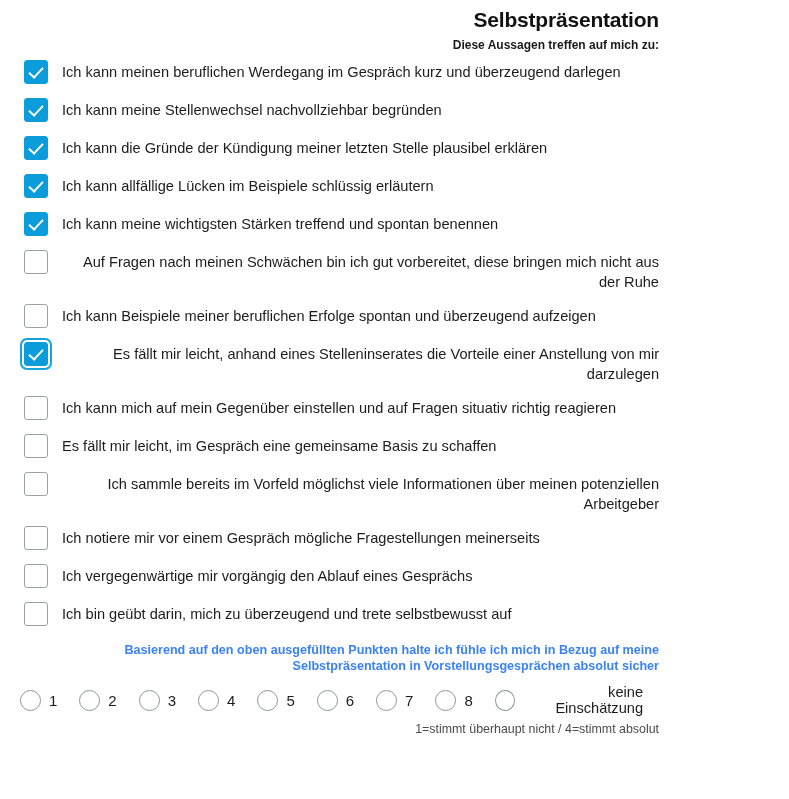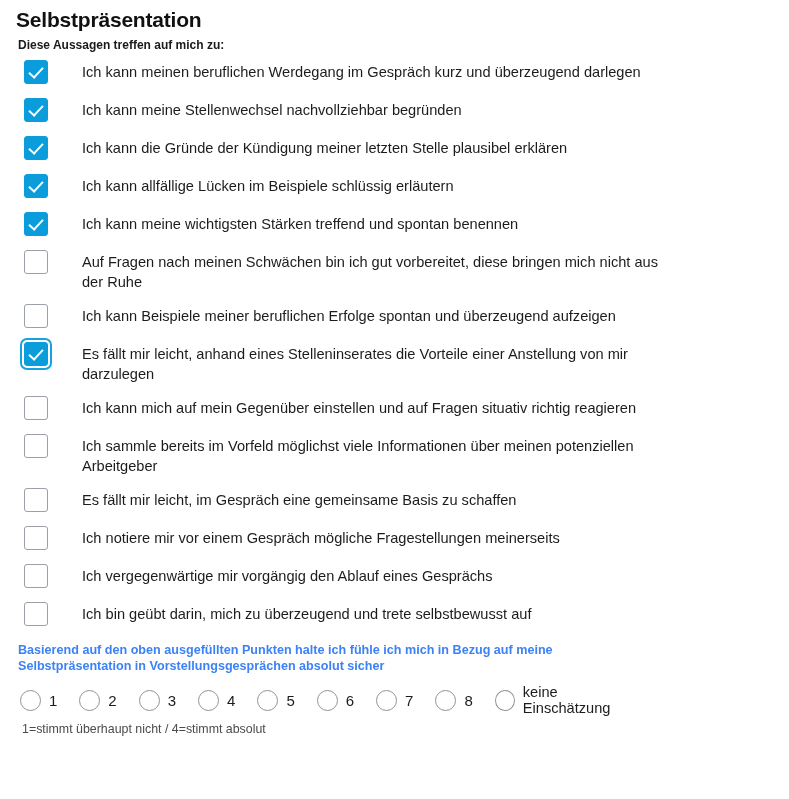--- a/index.html
+++ b/index.html
@@ -11,20 +11,21 @@
     width: 789px;
     height: 799px;
     font-family: "Liberation Sans", sans-serif;
     color: #1a1a1a;
     overflow: hidden;
   }
   .page {
     padding: 8px 16px 0 16px;
     box-sizing: border-box;
     width: 675px;
+    text-align: right;
   }
   .title {
     font-size: 21px;
     font-weight: bold;
     letter-spacing: -0.2px;
     margin: 0 0 6px 0;
     color: #111111;
   }
   .subtitle {
     font-size: 12px;
@@ -35,21 +36,20 @@
   .checklist {
     margin: 0;
     padding: 0;
     list-style: none;
   }
   .check-row {
     display: flex;
     align-items: flex-start;
     margin-bottom: 12px;
     min-height: 26px;
-    gap: 20px;
   }
   .checkbox {
     flex: 0 0 auto;
     width: 24px;
     height: 24px;
     border: 1.5px solid #9aa0a6;
     border-radius: 3px;
     background: #ffffff;
     box-sizing: border-box;
     margin-right: 14px;
@@ -165,25 +165,25 @@
       <li class="check-row">
         <span class="checkbox checked focused"></span>
         <span class="check-label">Es fällt mir leicht, anhand eines Stelleninserates die Vorteile einer Anstellung von mir darzulegen</span>
       </li>
       <li class="check-row">
         <span class="checkbox"></span>
         <span class="check-label">Ich kann mich auf mein Gegenüber einstellen und auf Fragen situativ richtig reagieren</span>
       </li>
       <li class="check-row">
         <span class="checkbox"></span>
+        <span class="check-label">Es fällt mir leicht, im Gespräch eine gemeinsame Basis zu schaffen</span>
+      </li>
+      <li class="check-row">
+        <span class="checkbox"></span>
         <span class="check-label">Ich sammle bereits im Vorfeld möglichst viele Informationen über meinen potenziellen Arbeitgeber</span>
-      </li>
-      <li class="check-row">
-        <span class="checkbox"></span>
-        <span class="check-label">Es fällt mir leicht, im Gespräch eine gemeinsame Basis zu schaffen</span>
       </li>
       <li class="check-row">
         <span class="checkbox"></span>
         <span class="check-label">Ich notiere mir vor einem Gespräch mögliche Fragestellungen meinerseits</span>
       </li>
       <li class="check-row">
         <span class="checkbox"></span>
         <span class="check-label">Ich vergegenwärtige mir vorgängig den Ablauf eines Gesprächs</span>
       </li>
       <li class="check-row">

